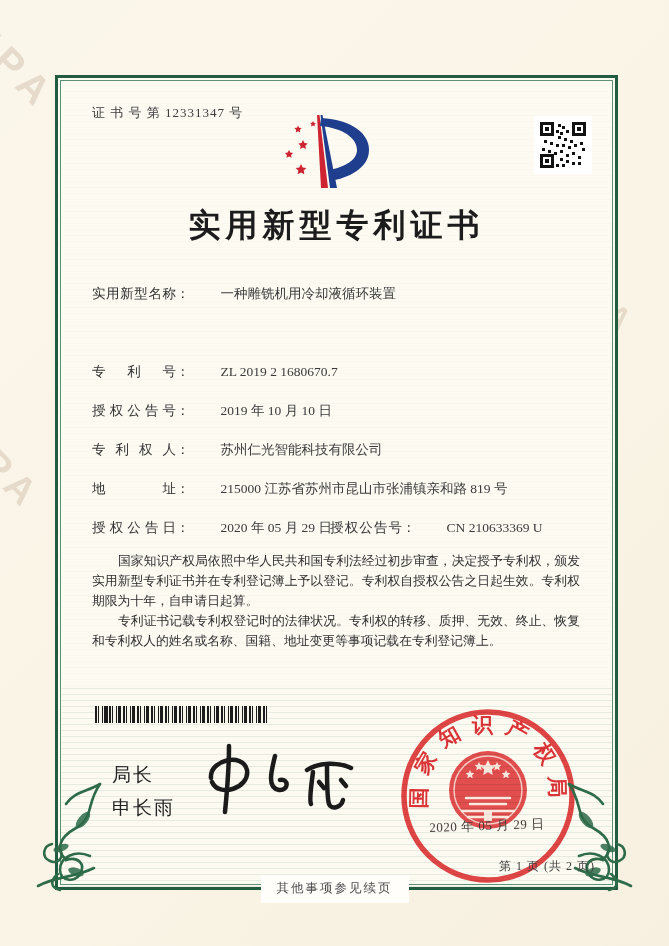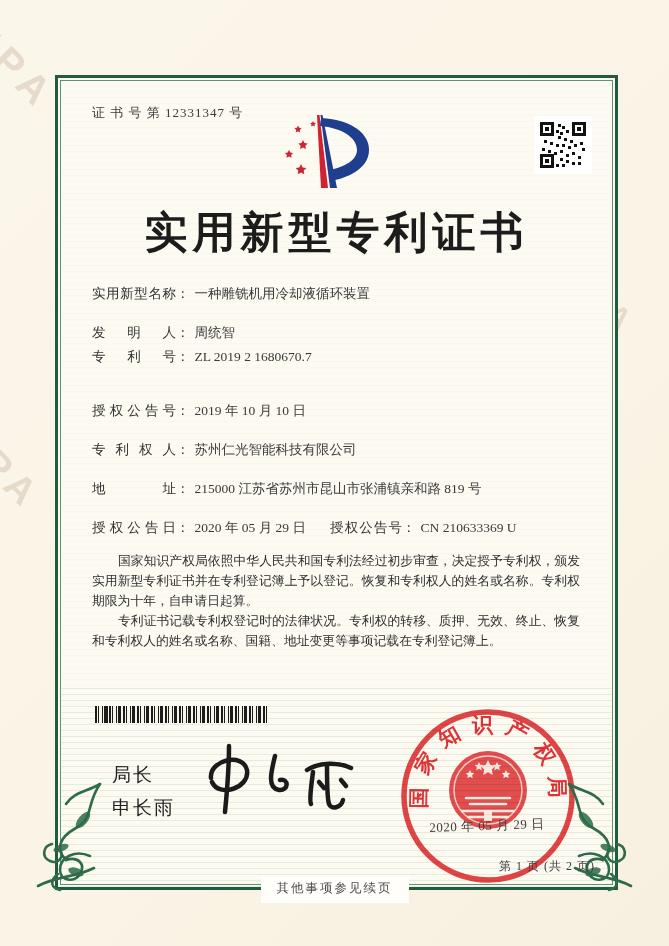--- a/index.html
+++ b/index.html
@@ -54,33 +54,33 @@
     position:absolute; left:92px; top:104px;
     font-size:13px; color:#3c3c3c; letter-spacing:1px;
   }
   .logo { position:absolute; left:283px; top:112px; }
   .qr-box {
     position:absolute; left:534px; top:116px; width:58px; height:58px;
     background:#fff; padding:4px;
   }
   .cert-title {
     position:absolute; left:55px; top:204px; width:563px;
-    text-align:center; font-size:43px; font-weight:bold;
+    text-align:center; font-size:32px; font-weight:bold;
     letter-spacing:5px; color:#1c1c1c;
   }
 
   .field-row { position:absolute; left:92px; font-size:13.5px; color:#333; white-space:nowrap; }
   .cert-label {
     display:inline-block; width:84px;
     text-align:justify; text-align-last:justify; color:#333;
   }
   .cert-label.narrow { width:72px; }
   .cert-colon { display:inline-block; }
-  .cert-value { white-space:pre; padding-left:5px; color:#3a3a3a; }
-  .row-0{top:285px;} .row-1{top:324px;} .row-2{top:348px;} .row-3{top:402px;}
+  .cert-value { white-space:pre; padding-left:5px; color:#3a3a3a;margin-left:26px; }
+  .row-0{top:285px;} .row-1{top:324px;} .row-2{top:363px;} .row-3{top:402px;}
   .row-4{top:441px;} .row-5{top:480px;} .row-6{top:519px;}
   .field-second { position:absolute; left:238px; top:0; }
 
   .body-text {
     position:absolute; left:92px; top:551px; width:488px;
     font-size:12.8px; line-height:20px; color:#2f2f2f;
     text-align:justify;
   }
   .body-text p { text-indent:26px; margin:0; }
 
@@ -205,44 +205,41 @@
           <rect x="7" y="39" width="4" height="4"></rect>
       </g>
     </svg>
   </div>
 
   <div class="cert-title">实用新型专利证书</div>
 
   <div class="field-row row-0">
     <span class="cert-label">实用新型名称</span><span class="cert-colon">：</span><span class="cert-value">一种雕铣机用冷却液循环装置</span>
   </div>
-  <div class="field-row row-1">
-    <span class="cert-label">发明人</span><span class="cert-colon">：</span><span class="cert-value">周统智</span>
-  </div>
   <div class="field-row row-2">
     <span class="cert-label">专利号</span><span class="cert-colon">：</span><span class="cert-value">ZL 2019 2 1680670.7</span>
   </div>
   <div class="field-row row-3">
     <span class="cert-label">授权公告号</span><span class="cert-colon">：</span><span class="cert-value">2019 年 10 月 10 日</span>
   </div>
   <div class="field-row row-4">
     <span class="cert-label">专利权人</span><span class="cert-colon">：</span><span class="cert-value">苏州仁光智能科技有限公司</span>
   </div>
   <div class="field-row row-5">
     <span class="cert-label">地址</span><span class="cert-colon">：</span><span class="cert-value">215000 江苏省苏州市昆山市张浦镇亲和路 819 号</span>
   </div>
   <div class="field-row row-6">
     <span class="cert-label">授权公告日</span><span class="cert-colon">：</span><span class="cert-value">2020 年 05 月 29 日</span>
     <span class="field-second">
       <span class="cert-label narrow">授权公告号</span><span class="cert-colon">：</span><span class="cert-value">CN 210633369 U</span>
     </span>
   </div>
 
   <div class="body-text">
-    <p>国家知识产权局依照中华人民共和国专利法经过初步审查，决定授予专利权，颁发实用新型专利证书并在专利登记簿上予以登记。恢复和专利权人的姓名或名称。专利权期限为十年，自申请日起算。</p>
+    <p>国家知识产权局依照中华人民共和国专利法经过初步审查，决定授予专利权，颁发实用新型专利证书并在专利登记簿上予以登记。专利权自授权公告之日起生效。专利权期限为十年，自申请日起算。</p>
     <p>专利证书记载专利权登记时的法律状况。专利权的转移、质押、无效、终止、恢复和专利权人的姓名或名称、国籍、地址变更等事项记载在专利登记簿上。</p>
   </div>
 
   <div class="barcode"></div>
 
   <div class="signer-title">局长</div>
   <div class="signer-name">申长雨</div>
 
   <svg class="signature" width="170" height="80" viewBox="0 0 170 80">
     <g fill="none" stroke="#1b1b1b" stroke-width="4.5" stroke-linecap="round" stroke-linejoin="round">

